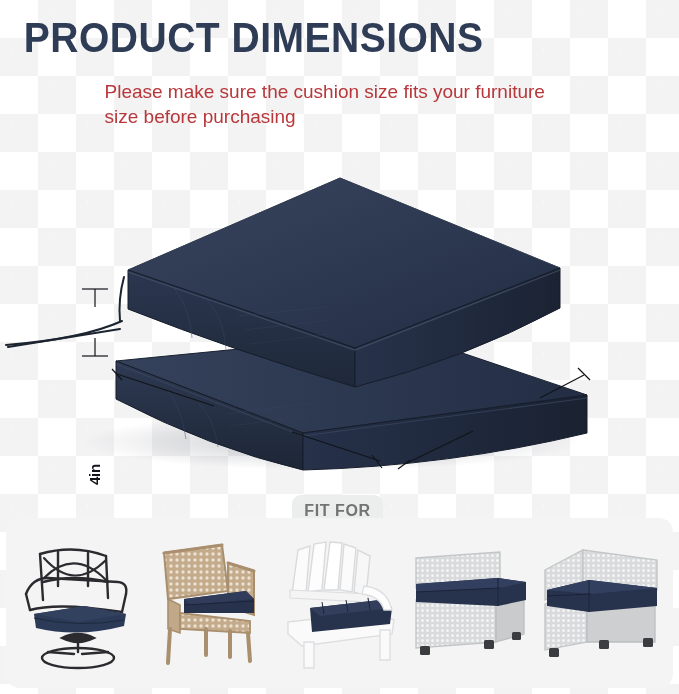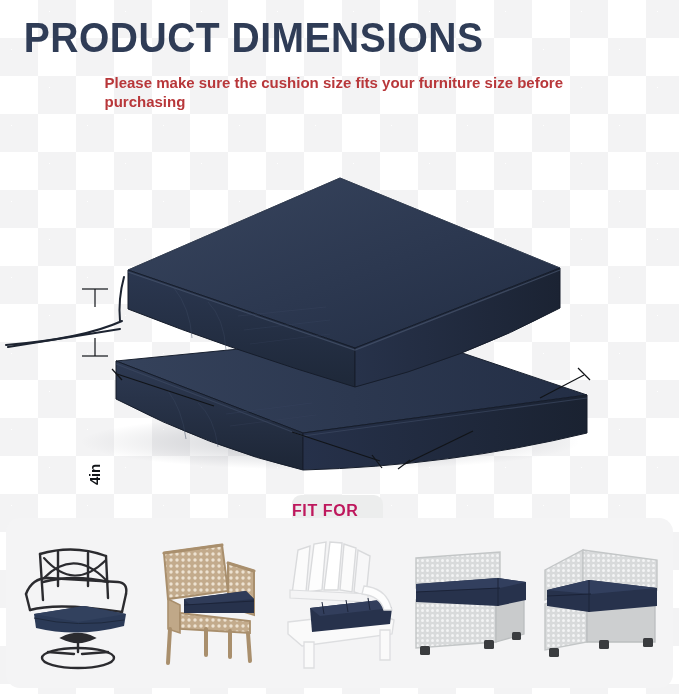--- a/index.html
+++ b/index.html
@@ -42,26 +42,26 @@
   .page-title {
     font-size: 42px;
     font-weight: 700;
     letter-spacing: 0.5px;
     color: #2f3c56;
     line-height: 1.06;
     margin: 0;
     transform: scaleX(0.93);
   }
   .subtitle {
-    margin: 12px auto 0;
+    margin: 18px auto 0;
     max-width: 470px;
-    font-size: 15px;
+    font-size: 19px;
     line-height: 1.32;
     color: #b8373a;
-    font-weight: 700;
+    font-weight: 400;
   }
 
   
   .hero {
     position: absolute;
     left: 0; top: 150px;
     width: 679px; height: 330px;
   }
   .hero svg { display: block; }
 
@@ -89,24 +89,24 @@
 
   
   .fitfor-badge {
     position: absolute;
     left: 292px; top: 495px;
     width: 91px; height: 31px;
     background: #eceded;
     border-radius: 9px 9px 0 0;
     display: flex;
     align-items: center;
-    justify-content: flex-start;
+    justify-content: center;
     font-size: 16px;
     font-weight: 700;
-    color: #be185d;
+    color: #737373;
     letter-spacing: 0.6px;
   }
 
   
   .fit-panel {
     position: absolute;
     left: 6px; top: 518px;
     width: 667px; height: 170px;
     background: #f4f4f5;
     border-radius: 14px;

